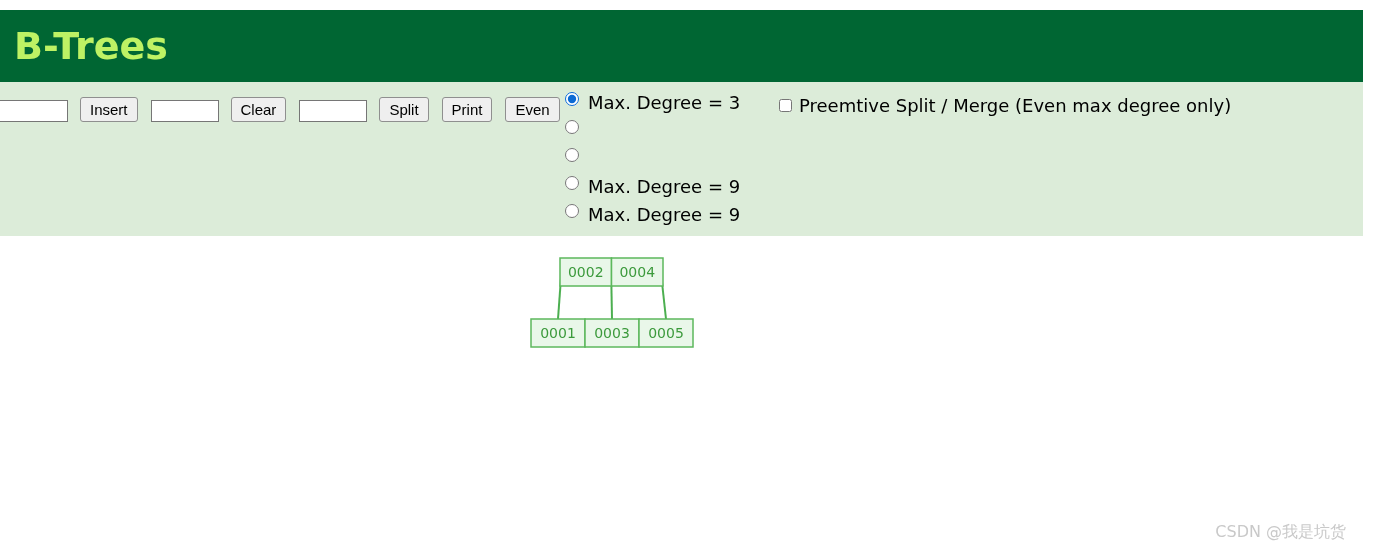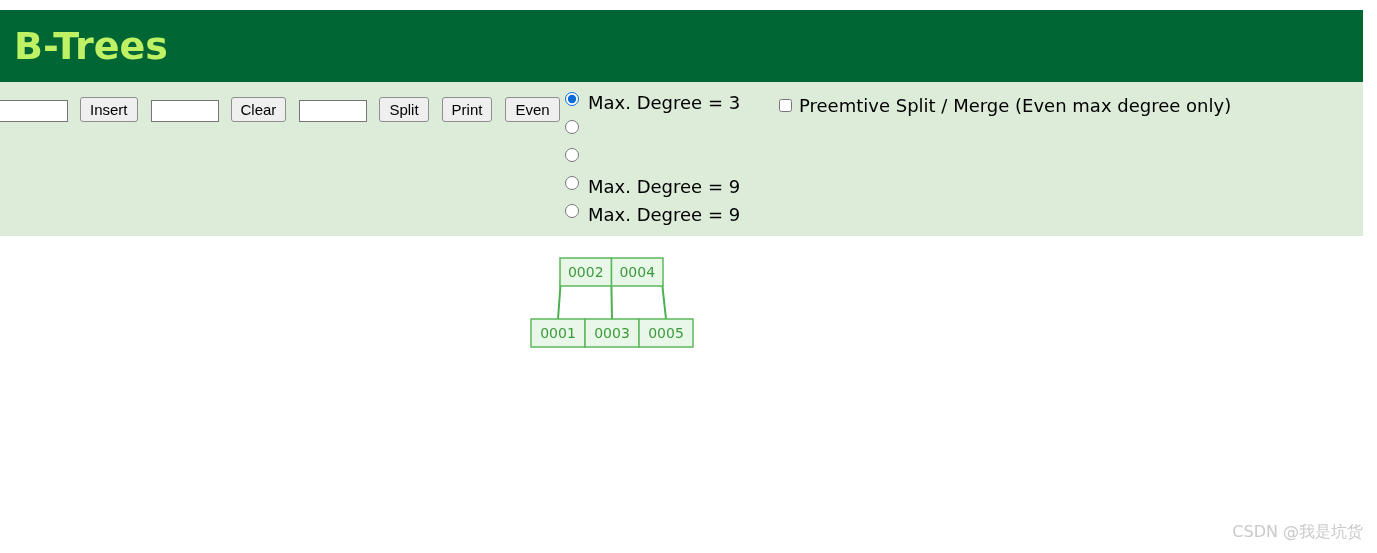--- a/index.html
+++ b/index.html
@@ -142,21 +142,21 @@
   }
   #tree-svg {
     position: absolute;
     left: 0;
     top: 0;
   }
 
   
   #watermark {
     position: absolute;
-    right: 14px;
+    right: 31px;
     bottom: 10px;
     font-family: "DejaVu Sans", sans-serif;
     font-size: 16px;
     color: #c9c9c9;
     white-space: nowrap;
   }
 </style>
 </head>
 <body>
 

